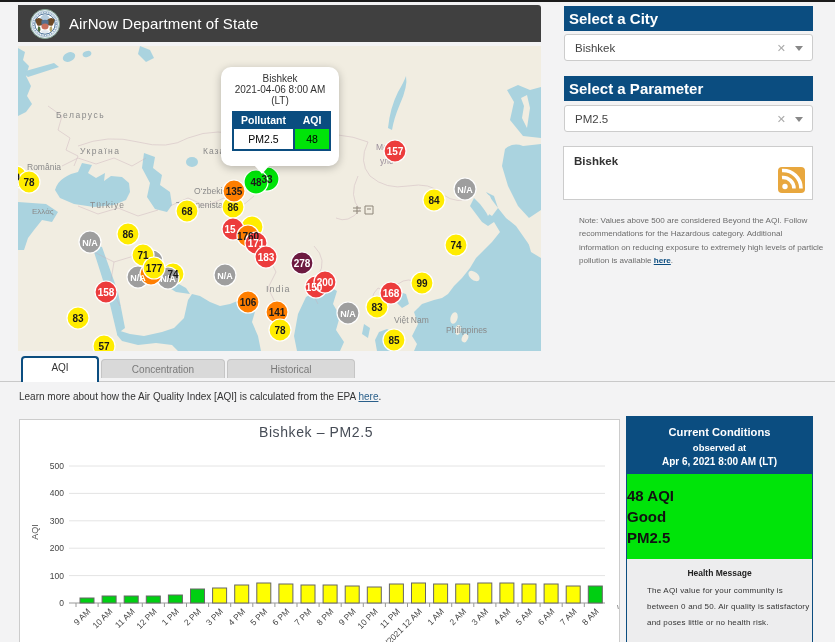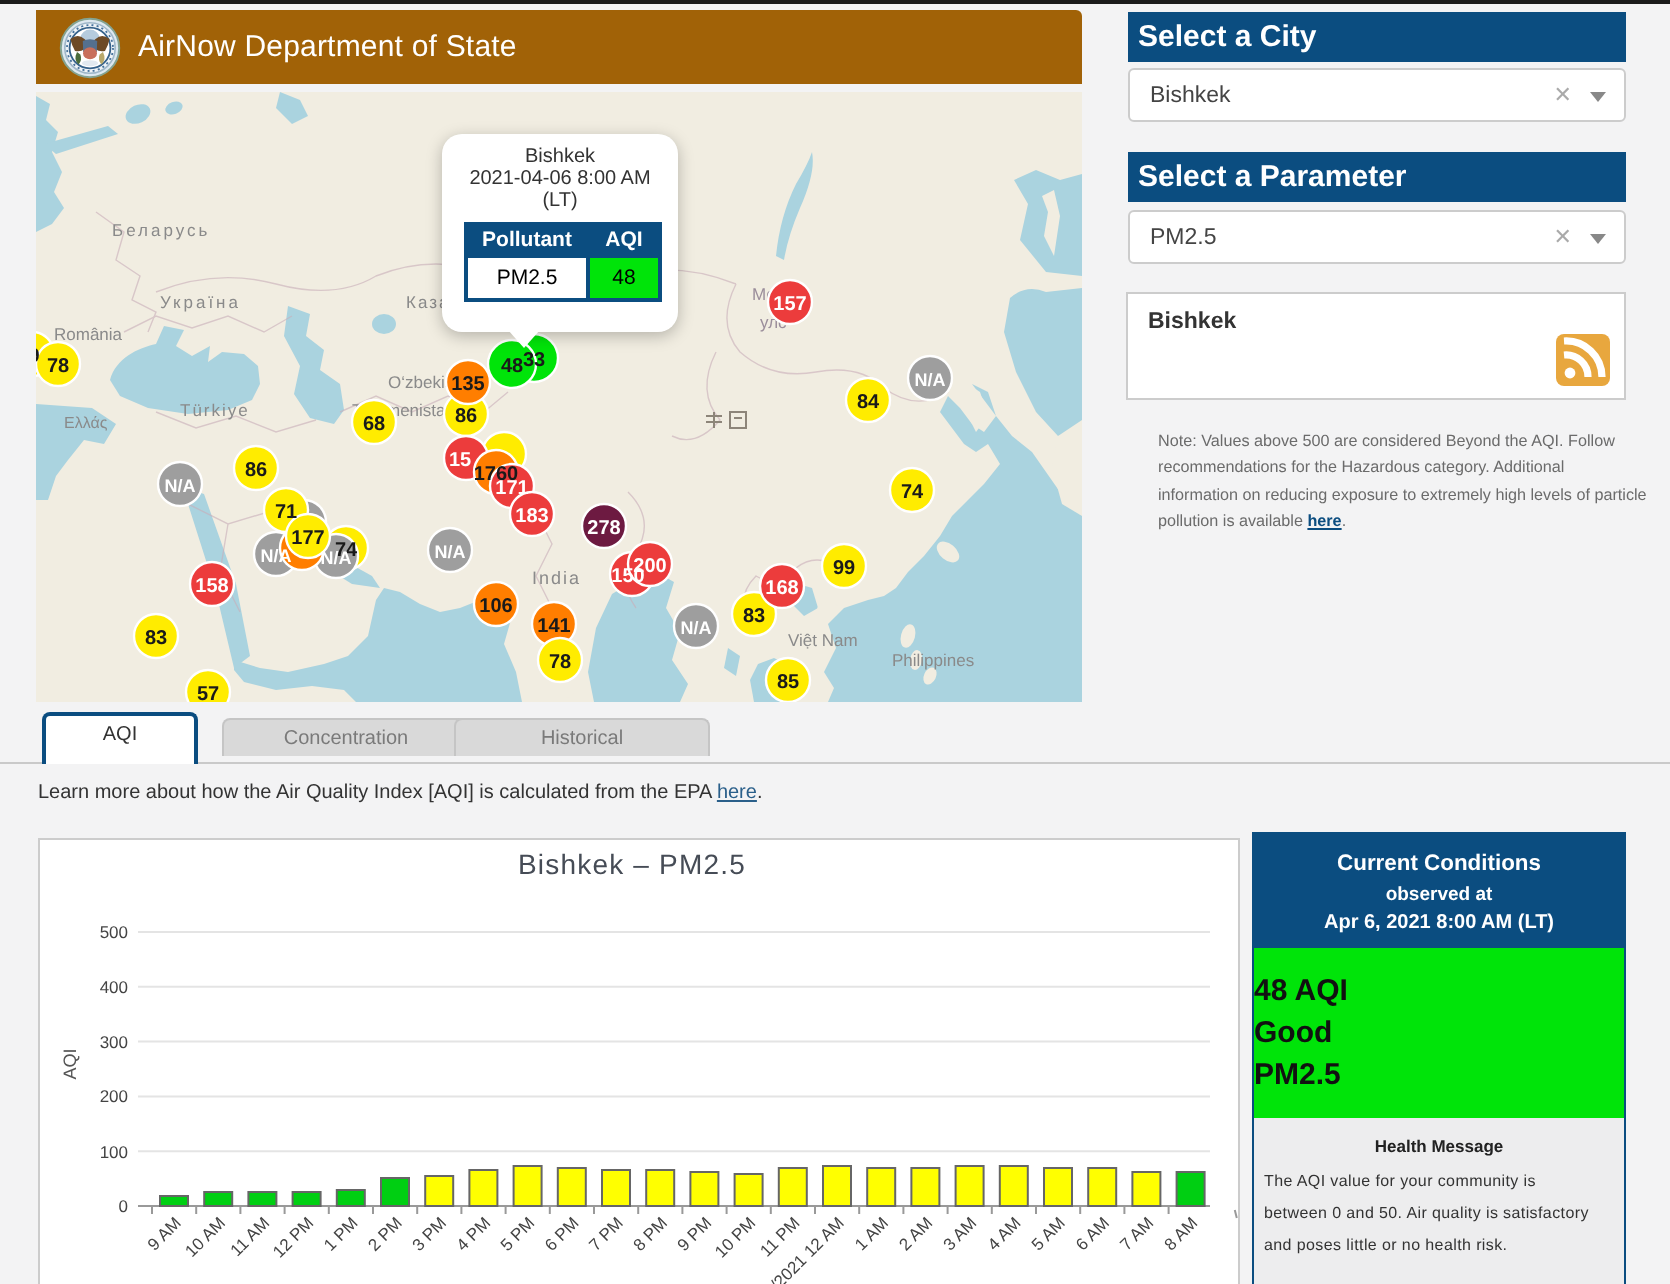--- a/index.html
+++ b/index.html
@@ -1,19 +1,19 @@
 <!DOCTYPE html>
 <html><head>
 <meta charset="utf-8">
 <style>
 html,body{margin:0;padding:0;}
 body{width:835px;height:642px;overflow:hidden;background:#f3f3f4;font-family:"Liberation Sans",sans-serif;position:relative;}
 .abs{position:absolute;}
 #topline{left:0;top:0;width:835px;height:2px;background:#1b1b1b;}
-#hdr{left:18px;top:5px;width:523px;height:37px;background:#a16207;border-radius:0 3px 0 0;}
+#hdr{left:18px;top:5px;width:523px;height:37px;background:#404040;border-radius:0 3px 0 0;}
 #hdr .title{position:absolute;left:51px;top:10px;color:#fff;font-size:15px;font-weight:500;letter-spacing:.1px;}
 #map{left:18px;top:46px;width:523px;height:305px;background:#f1ede1;overflow:hidden;}
 
 .sbar{left:564px;width:249px;height:25px;background:#0b4d80;color:#fff;font-size:15px;font-weight:700;line-height:26px;padding-left:5px;box-sizing:border-box;}
 .sel{left:564px;width:249px;height:27px;background:#fff;border:1px solid #ccc;border-radius:3px;box-sizing:border-box;font-size:11.5px;color:#444;line-height:26px;padding-left:10px;}
 .sel .x{position:absolute;right:26px;top:0;height:27px;line-height:27px;color:#aaa;font-size:11px;}
 .sel .car{position:absolute;right:9px;top:11px;width:0;height:0;border-left:4.5px solid transparent;border-right:4.5px solid transparent;border-top:5px solid #888;}
 #rssbox{left:563px;top:146px;width:250px;height:54px;background:#fff;border:1px solid #ccc;box-sizing:border-box;}
 #rssbox .nm{position:absolute;left:10px;top:8px;font-size:11.5px;font-weight:700;color:#333;}
 #note{left:564px;top:214px;width:258px;font-size:8.1px;color:#6b6b6b;line-height:13.4px;margin-left:15px;}
@@ -27,21 +27,21 @@
 #chart{left:19px;top:419px;width:601px;height:227px;background:#fff;border:1px solid #ccc;box-sizing:border-box;}
 
 #cc{left:626px;top:416px;width:187px;height:264px;border:1px solid #0b4d80;box-sizing:border-box;background:#ededee;}
 #cc .h{background:#0b4d80;color:#fff;text-align:center;height:57px;}
 #cc .h .l1{font-size:11.2px;font-weight:700;padding-top:9px;}
 #cc .h .l2{font-size:9.5px;font-weight:700;padding-top:4px;}
 #cc .h .l3{font-size:10px;font-weight:700;padding-top:3px;}
 #cc .g{background:#00e409;height:85px;text-align:left;color:#111;}
 #cc .g div{font-size:15px;font-weight:700;line-height:15px;}
 #cc .hm{text-align:center;font-size:8.5px;font-weight:700;color:#222;padding-top:9px;}
-#cc .ht{font-size:8px;color:#333;padding:5px 0 0 5px;line-height:15.9px;letter-spacing:.2px;}
+#cc .ht{font-size:8px;color:#333;padding:5px 0 0 5px;line-height:15.9px;letter-spacing:.2px;margin-left:15px;}
 
 #pop{left:203px;top:21px;width:118px;height:99px;background:#fff;border-radius:10px;box-shadow:0 2px 8px rgba(0,0,0,.25);z-index:5;}
 #pop .t{font-size:10px;color:#333;text-align:center;margin-top:7px;line-height:10.8px;}
 #pop:after{content:"";position:absolute;left:33px;bottom:-8px;border-left:8px solid transparent;border-right:8px solid transparent;border-top:9px solid #fff;}
 #ptab{position:absolute;left:11px;top:44px;border-collapse:collapse;font-size:10.5px;}
 #ptab td{border:2px solid #0b4d80;text-align:center;padding:0;}
 #ptab .hd{background:#0b4d80;color:#fff;font-weight:700;height:14px;line-height:14px;}
 #ptab .c1{width:59px;height:20px;line-height:20px;}
 #ptab .c2{width:34px;}
 </style>
@@ -249,21 +249,21 @@
   <svg class="abs" style="right:7px;top:20px" width="27" height="26" viewBox="0 0 27 26">
     <rect width="27" height="26" rx="4" fill="#e8a73e"></rect>
     <circle cx="7" cy="19.5" r="2.7" fill="#fff"></circle>
     <path d="M4,10.5 a11,11 0 0 1 12,11" fill="none" stroke="#fff" stroke-width="3.6"></path>
     <path d="M4,3.5 a18,18 0 0 1 19,18" fill="none" stroke="#fff" stroke-width="3.6"></path>
   </svg>
 </div>
 <div id="note" class="abs">Note: Values above 500 are considered Beyond the AQI. Follow<br>recommendations for the Hazardous category. Additional<br>information on reducing exposure to extremely high levels of particle<br>pollution is available <a href="#">here</a>.</div>
 
 <div id="tabAQI" class="tab">AQI</div>
-<div class="tab" style="left:111px;width:124px;">Concentration</div>
+<div class="tab" style="left:101px;width:124px;">Concentration</div>
 <div class="tab" style="left:227px;width:128px;">Historical</div>
 <div id="hline" class="abs"></div>
 <div id="learn" class="abs">Learn more about how the Air Quality Index [AQI] is calculated from the EPA <a href="#">here</a>.</div>
 
 <div id="chart" class="abs">
 <svg width="599" height="225" viewBox="0 0 599 225">
   <g font-family="Liberation Sans,sans-serif">
   <text x="296" y="17" text-anchor="middle" font-size="14" fill="#464c56" letter-spacing=".6">Bishkek – PM2.5</text>
   <text x="18" y="112" font-size="9" fill="#555" text-anchor="middle" transform="rotate(-90 18 112)">AQI</text>
   <g stroke="#e4e4e4" stroke-width="1">

